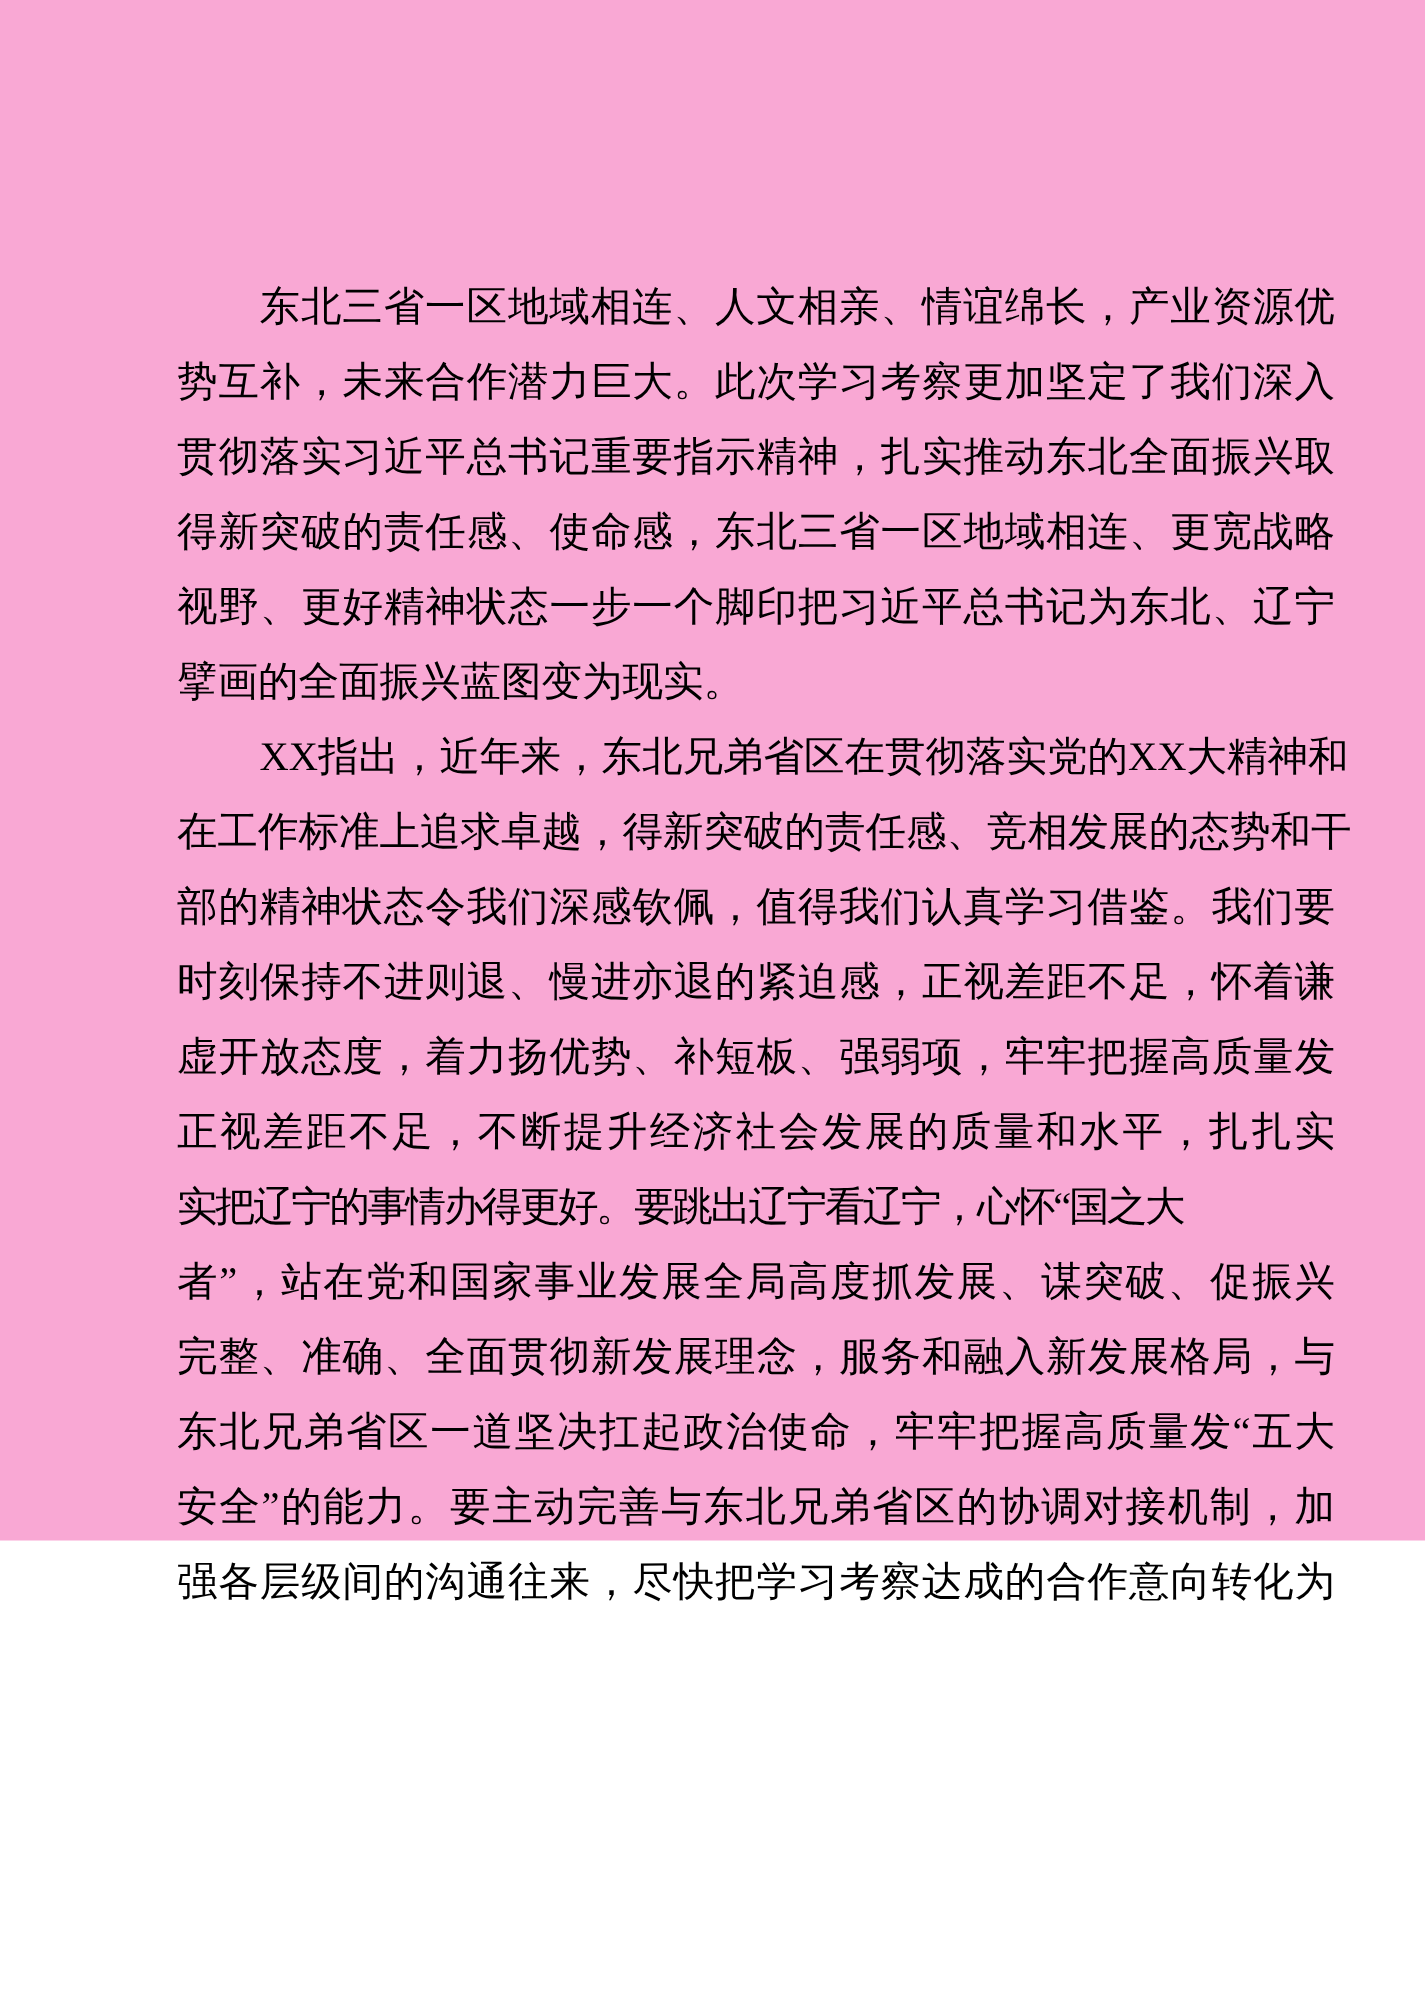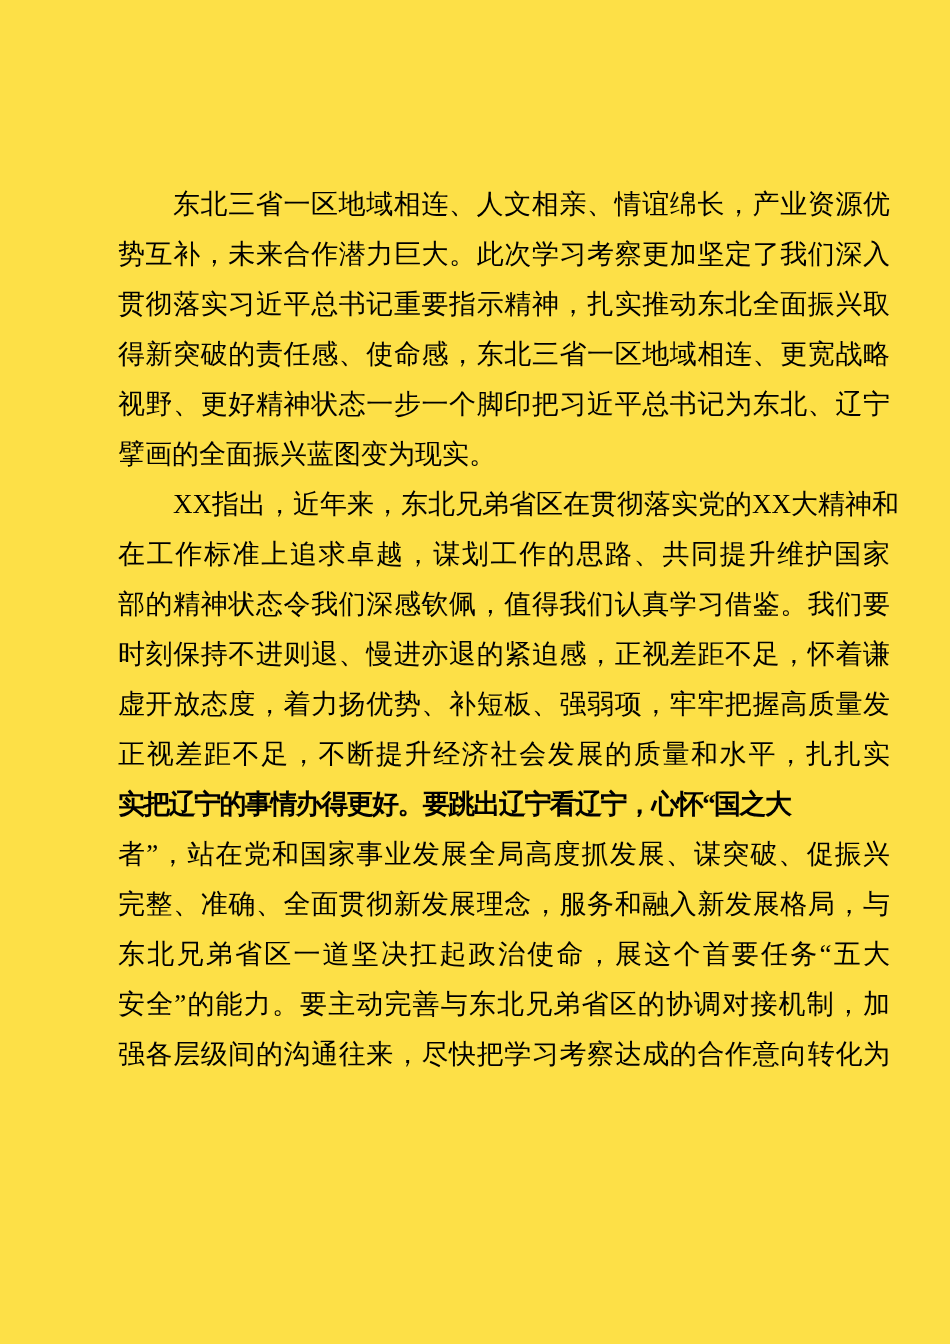--- a/index.html
+++ b/index.html
@@ -6,22 +6,22 @@
     margin: 0;
     padding: 0;
     width: 950px;
     height: 1344px;
     background: #ffffff;
     overflow: hidden;
   }
   .doc-page {
     position: relative;
     width: 950px;
-    height: 1344px;
-    background: #fde047;
+    height: 1027px;
+    background: #f9a8d4;
     font-family: "Liberation Serif", "DejaVu Serif", serif;
   }
   .text-block {
     position: absolute;
     left: 118px;
     top: 179px;
     width: 772px;
   }
   .para {
     margin: 0;
@@ -39,47 +39,46 @@
   }
   .line.indent {
     text-indent: 55px;
   }
   .line.p-end {
     text-align-last: left;
   }
   .line.squeeze {
     text-align-last: left;
     letter-spacing: -1.6px;
-    font-weight: bold;
   }
 </style>
 </head>
 <body>
 
 <div class="doc-page">
   <div class="text-block">
 
     <div class="para">
       <div class="line indent">东北三省一区地域相连、人文相亲、情谊绵长，产业资源优</div>
       <div class="line">势互补，未来合作潜力巨大。此次学习考察更加坚定了我们深入</div>
       <div class="line">贯彻落实习近平总书记重要指示精神，扎实推动东北全面振兴取</div>
       <div class="line">得新突破的责任感、使命感，东北三省一区地域相连、更宽战略</div>
       <div class="line">视野、更好精神状态一步一个脚印把习近平总书记为东北、辽宁</div>
       <div class="line p-end">擘画的全面振兴蓝图变为现实。</div>
     </div>
 
     <div class="para">
       <div class="line indent">XX指出，近年来，东北兄弟省区在贯彻落实党的XX大精神和</div>
-      <div class="line">在工作标准上追求卓越，谋划工作的思路、共同提升维护国家</div>
+      <div class="line">在工作标准上追求卓越，得新突破的责任感、竞相发展的态势和干</div>
       <div class="line">部的精神状态令我们深感钦佩，值得我们认真学习借鉴。我们要</div>
       <div class="line">时刻保持不进则退、慢进亦退的紧迫感，正视差距不足，怀着谦</div>
       <div class="line">虚开放态度，着力扬优势、补短板、强弱项，牢牢把握高质量发</div>
       <div class="line">正视差距不足，不断提升经济社会发展的质量和水平，扎扎实</div>
       <div class="line squeeze">实把辽宁的事情办得更好。要跳出辽宁看辽宁，心怀“国之大</div>
       <div class="line">者”，站在党和国家事业发展全局高度抓发展、谋突破、促振兴</div>
       <div class="line">完整、准确、全面贯彻新发展理念，服务和融入新发展格局，与</div>
-      <div class="line">东北兄弟省区一道坚决扛起政治使命，展这个首要任务“五大</div>
+      <div class="line">东北兄弟省区一道坚决扛起政治使命，牢牢把握高质量发“五大</div>
       <div class="line">安全”的能力。要主动完善与东北兄弟省区的协调对接机制，加</div>
       <div class="line">强各层级间的沟通往来，尽快把学习考察达成的合作意向转化为</div>
     </div>
 
   </div>
 </div>
 
 </body></html>

